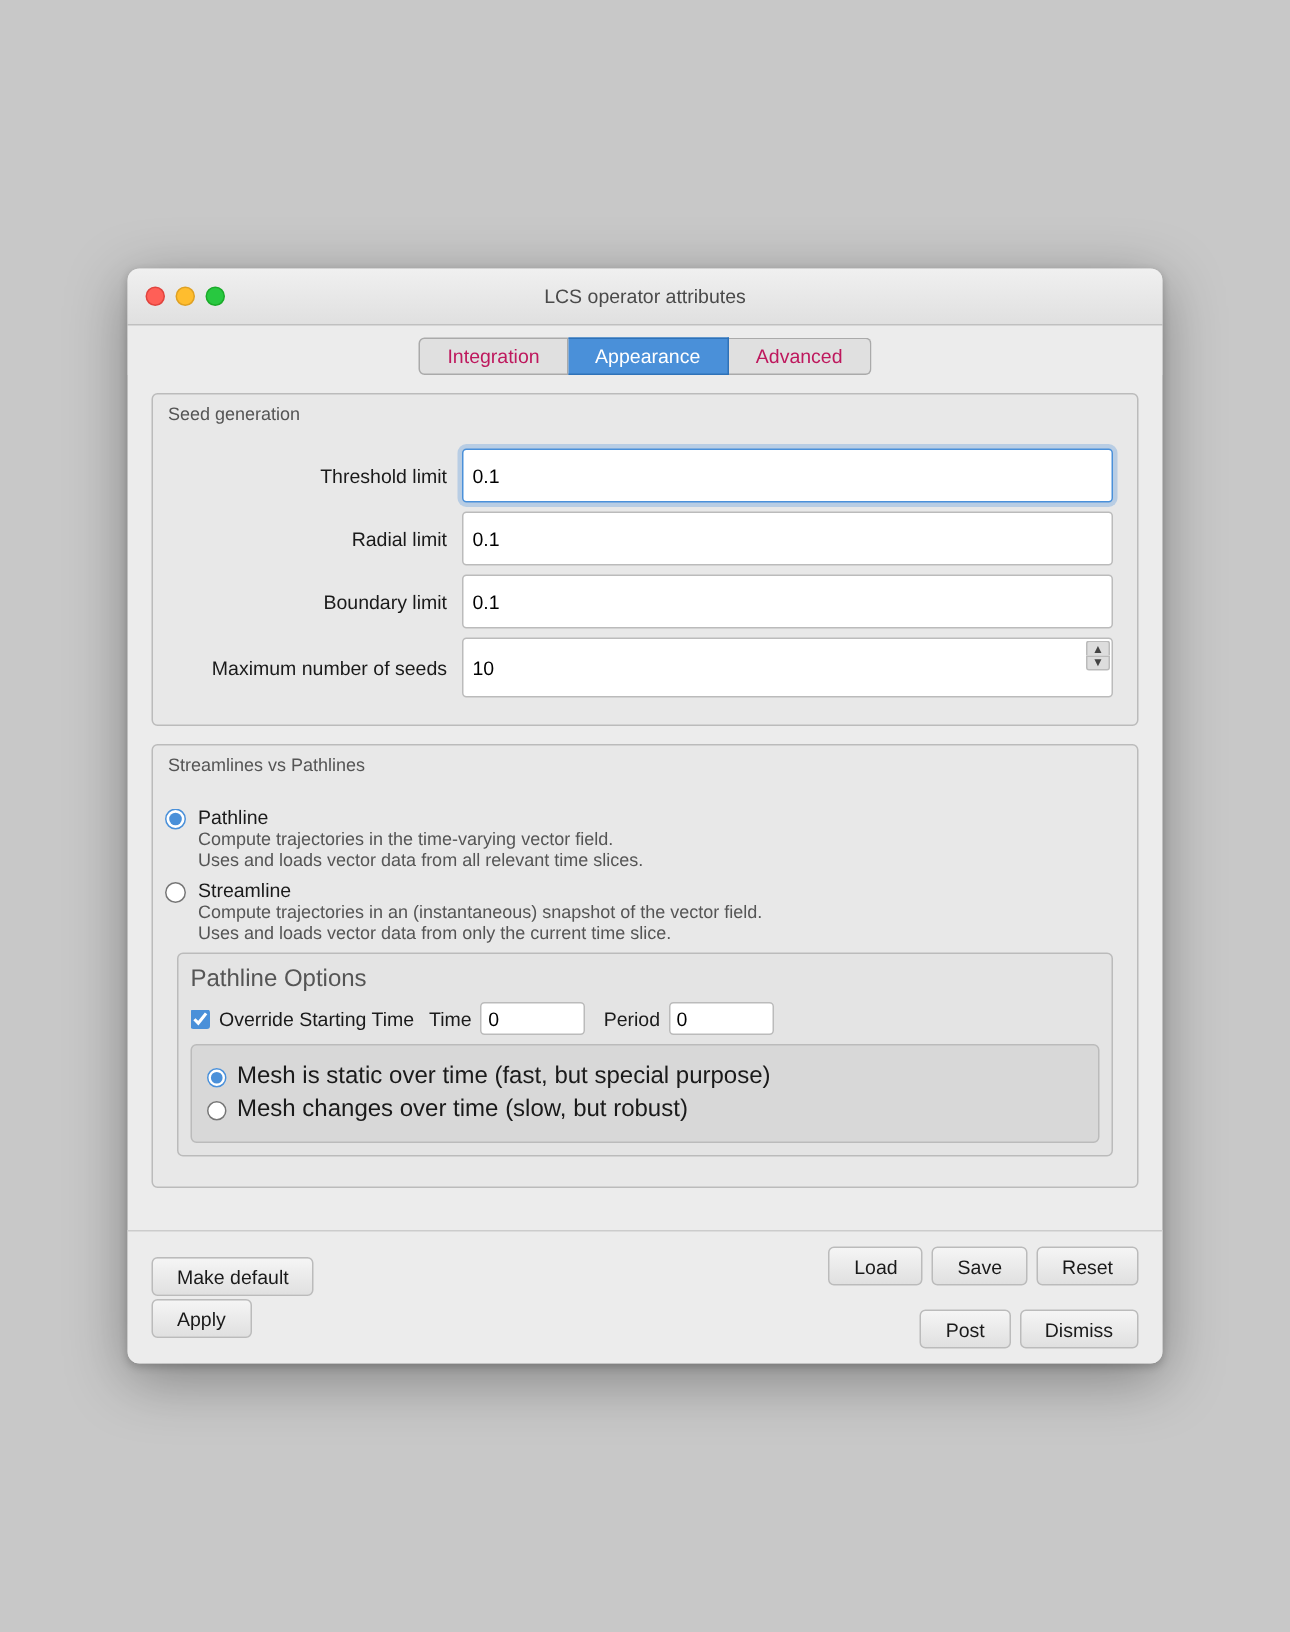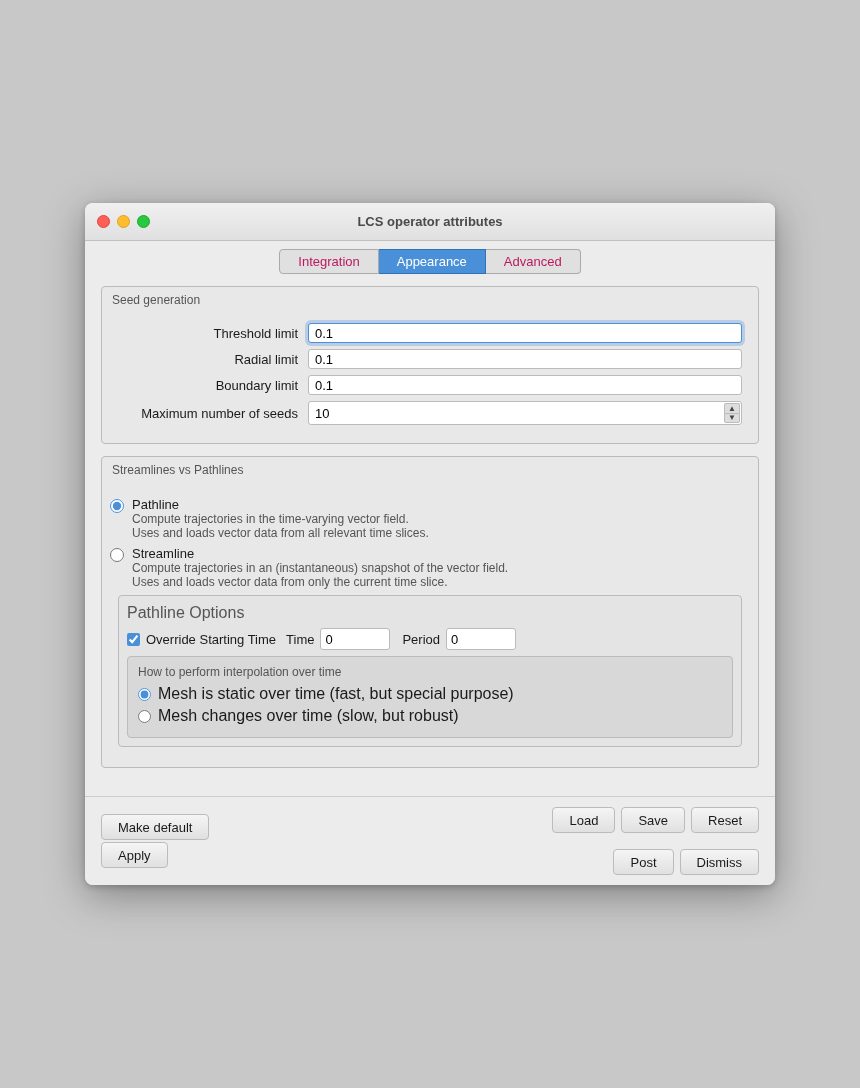--- a/index.html
+++ b/index.html
@@ -41,21 +41,21 @@
       border-radius: 50%;
       border: 1px solid rgba(0,0,0,0.2);
       cursor: pointer;
     }
     .tb-close { background: #ff5f57; border-color: #e0443e; }
     .tb-min { background: #ffbd2e; border-color: #dfa123; }
     .tb-max { background: #28c840; border-color: #1aab29; }
     .titlebar-title {
       font-size: 13px;
       color: #4a4a4a;
-      font-weight: 700;
+      font-weight: 400;
       text-align: center;
     }
     .tabs {
       display: flex;
       justify-content: center;
       padding: 8px 0 0 0;
       background: #ececec;
       gap: 0;
     }
     .tab {
@@ -98,40 +98,40 @@
     .form-label {
       text-align: right;
       width: 190px;
       min-width: 190px;
       font-size: 13px;
       color: #1a1a1a;
       padding-right: 10px;
     }
     .form-input {
       flex: 1;
-      height: 20px;
+      height: 36px;
       border: 1px solid #bbb;
       border-radius: 3px;
       background: white;
       padding: 2px 6px;
       font-size: 13px;
       outline: none;
     }
     .form-input.focused {
       border-color: #4a90d9;
       box-shadow: 0 0 0 3px rgba(74,144,217,0.3);
     }
     .spinner-wrap {
       display: flex;
       flex: 1;
       position: relative;
     }
     .spinner-input {
       flex: 1;
-      height: 24px;
+      height: 40px;
       border: 1px solid #bbb;
       border-radius: 3px;
       background: white;
       padding: 2px 20px 2px 6px;
       font-size: 13px;
       outline: none;
     }
     .spinner-btns {
       position: absolute;
       right: 2px;
@@ -346,21 +346,20 @@
           <div class="override-row">
             <input type="checkbox" class="override-cb" checked="" style="">
             <span class="override-label">Override Starting Time</span>
             <span class="override-time-label">Time</span>
             <input type="text" class="override-input" value="0" style="">
             <span class="period-label">Period</span>
             <input type="text" class="override-input" value="0" style="">
           </div>
 
           <div class="interp-box">
-            <div class="interp-title">How to perform interpolation over time</div>
 
             <div class="interp-radio-row">
               <input type="radio" class="interp-radio" name="interp" checked="" style="">
               <span class="interp-label">Mesh is static over time (fast, but special purpose)</span>
             </div>
 
             <div class="interp-radio-row">
               <input type="radio" class="interp-radio" name="interp" style="">
               <span class="interp-label">Mesh changes over time (slow, but robust)</span>
             </div>

